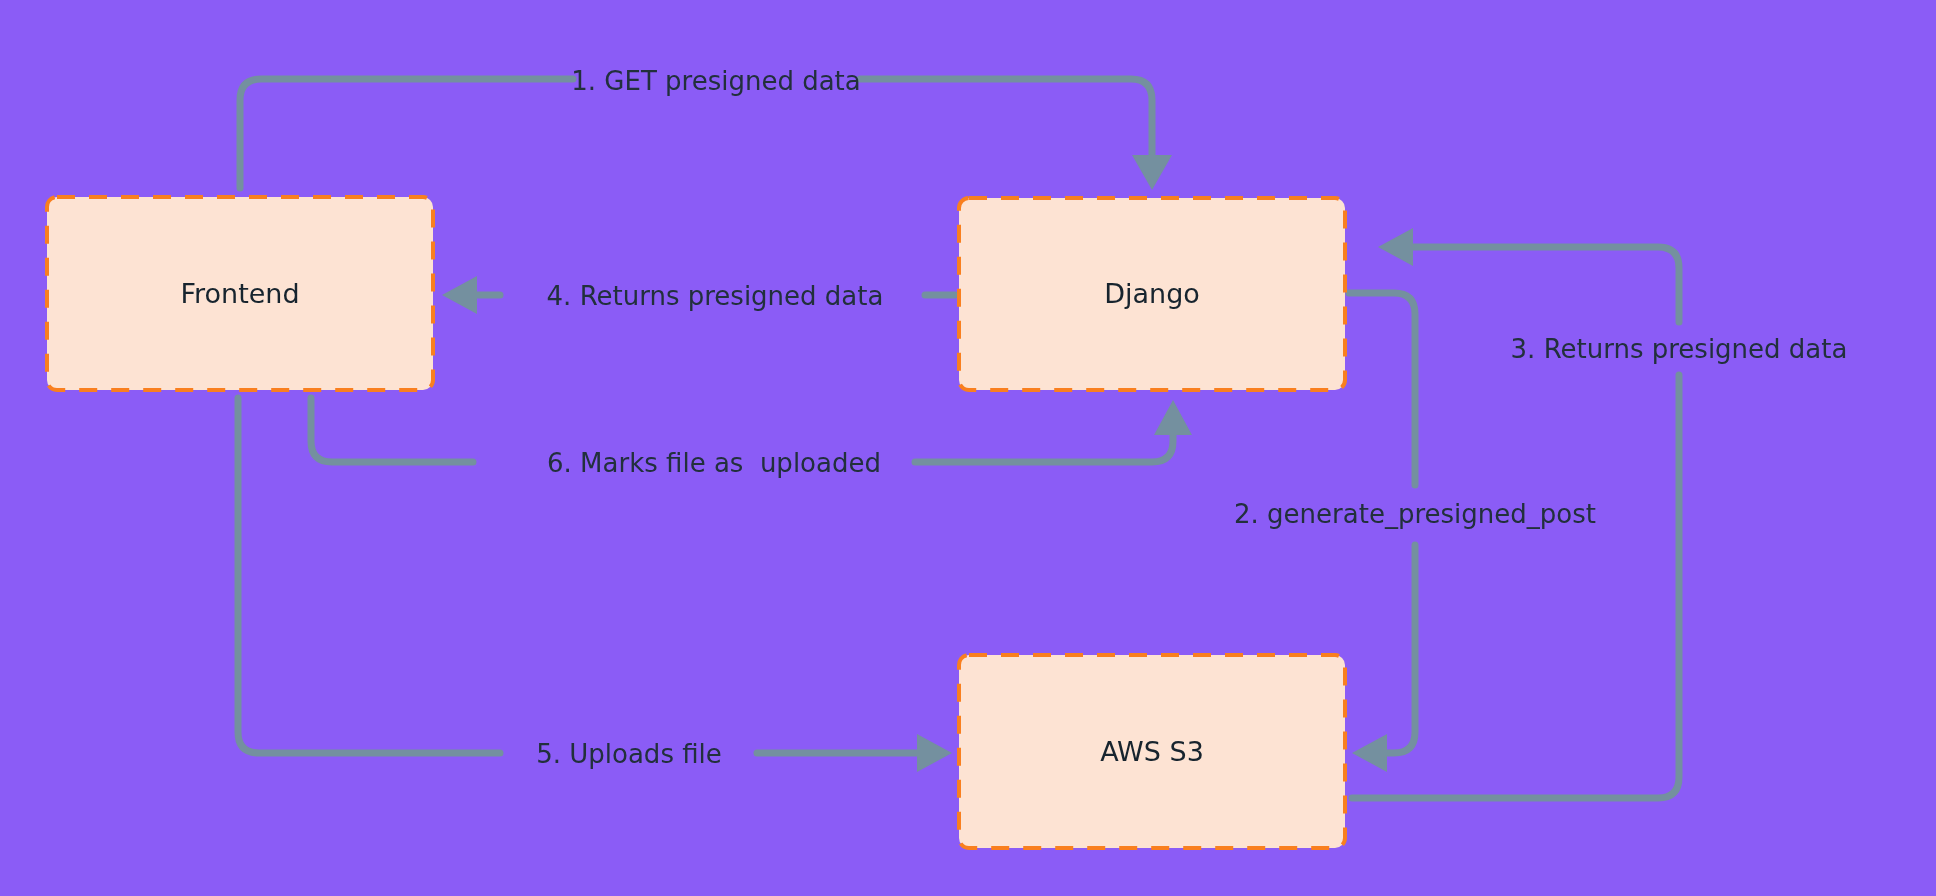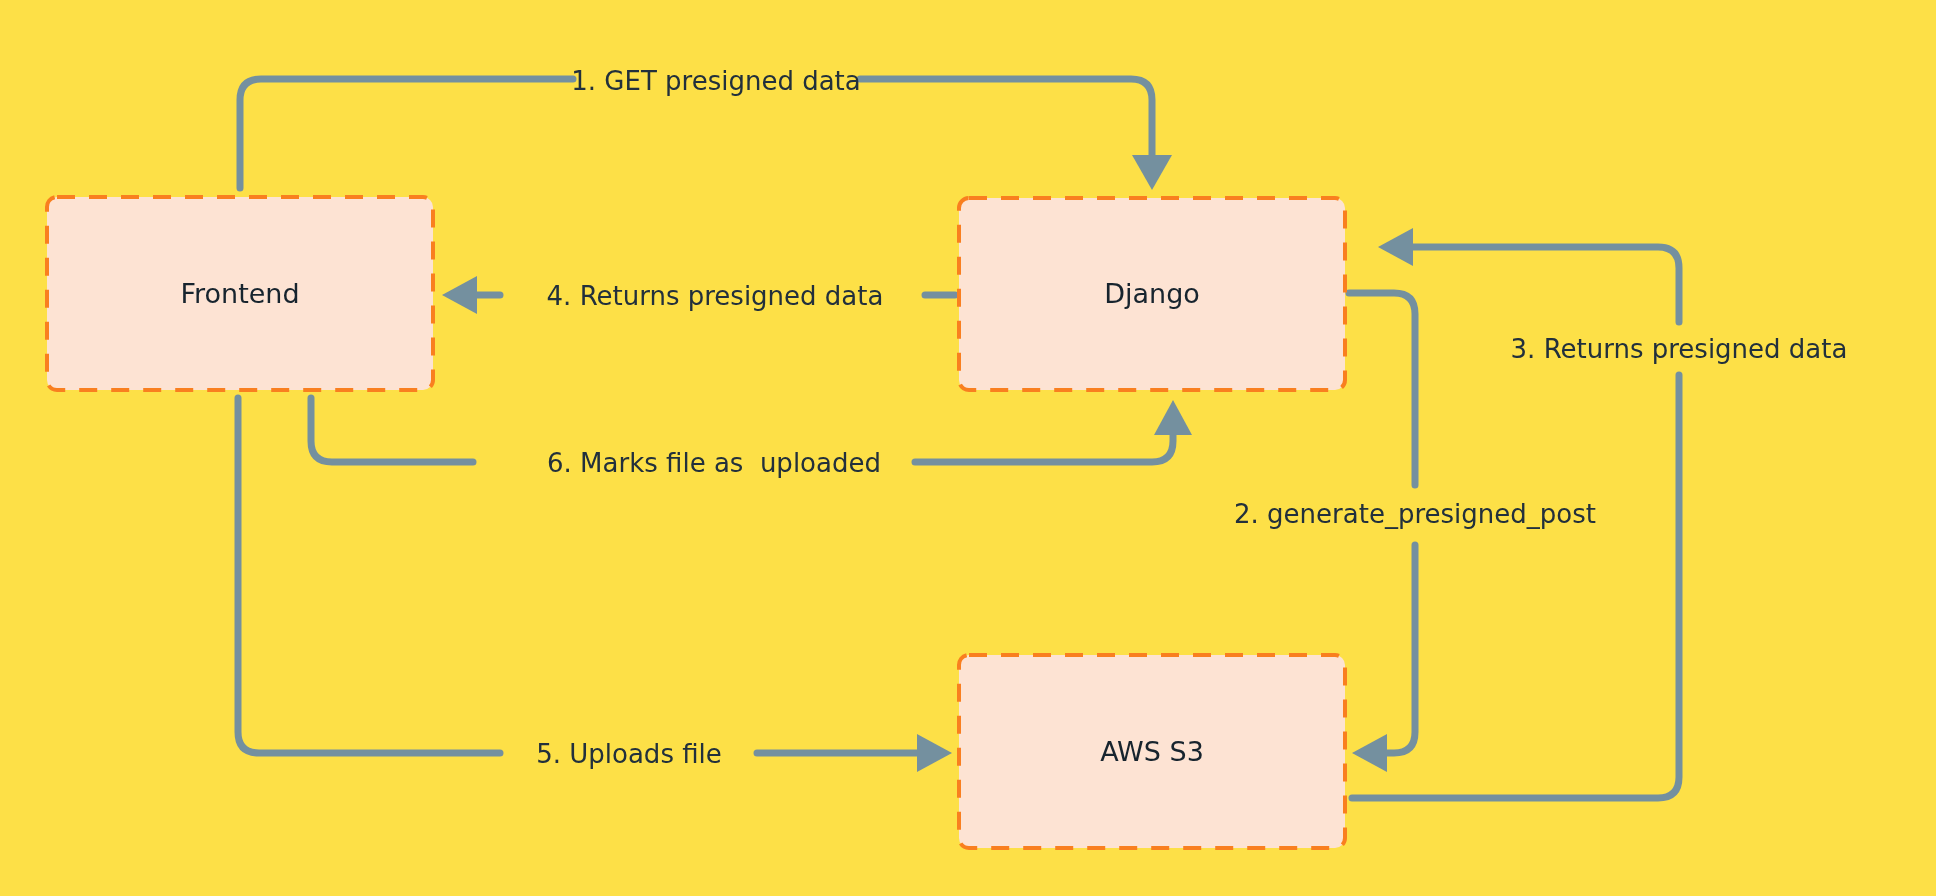--- a/index.html
+++ b/index.html
@@ -4,21 +4,21 @@
 <style>
   html, body {
     margin: 0;
     padding: 0;
     background: #eef2f5;
   }
   #canvas {
     position: relative;
     width: 1936px;
     height: 896px;
-    background: #fde047;
+    background: #8b5cf6;
     overflow: hidden;
     font-family: "DejaVu Sans", sans-serif;
   }
   svg.diagram {
     position: absolute;
     top: 0; left: 0;
     width: 1936px;
     height: 896px;
   }
   .node-rect {

